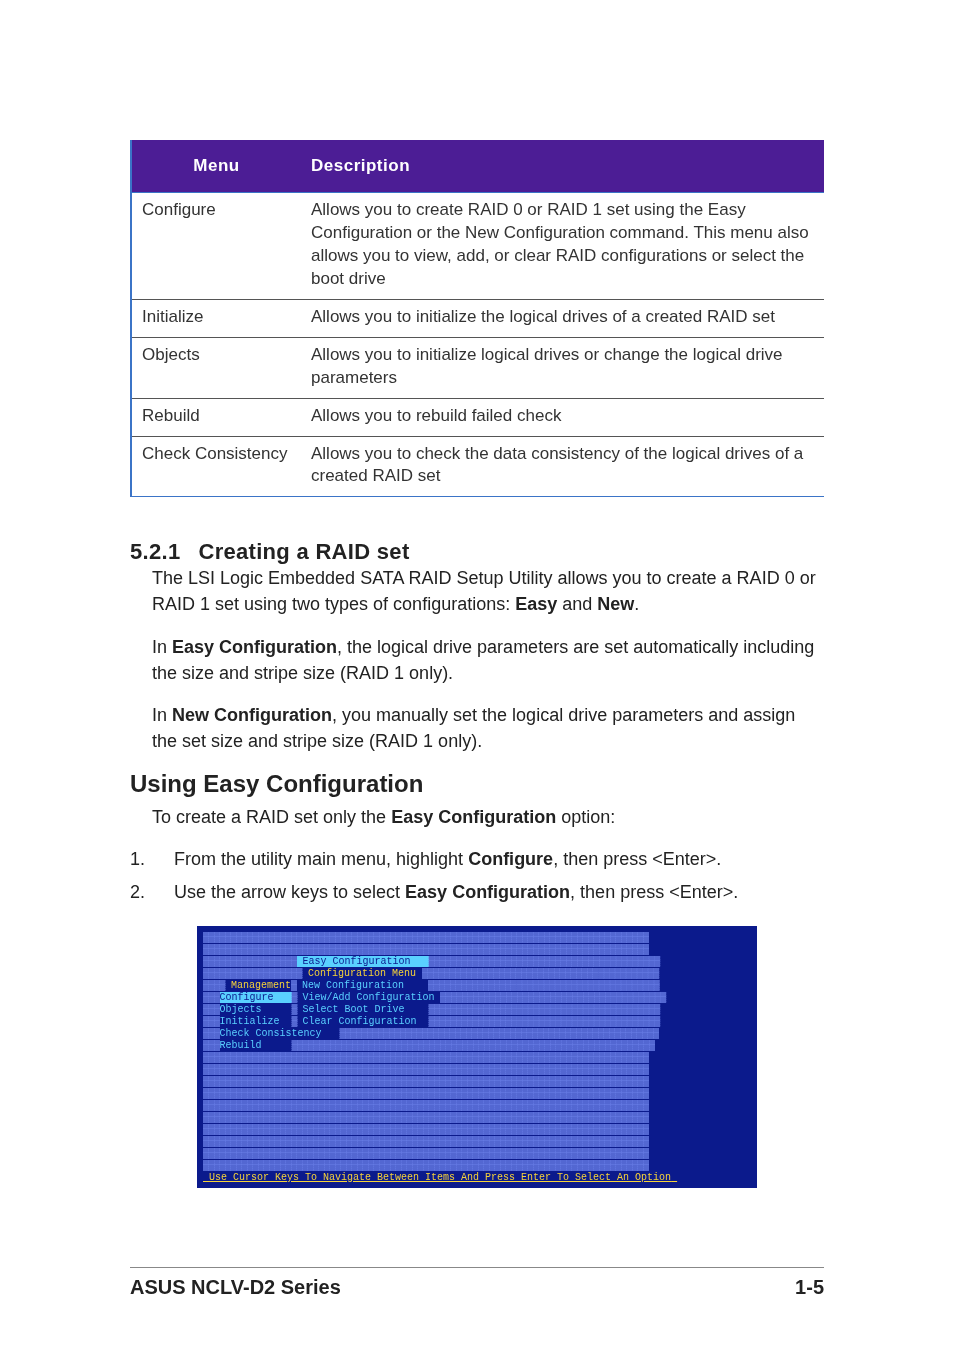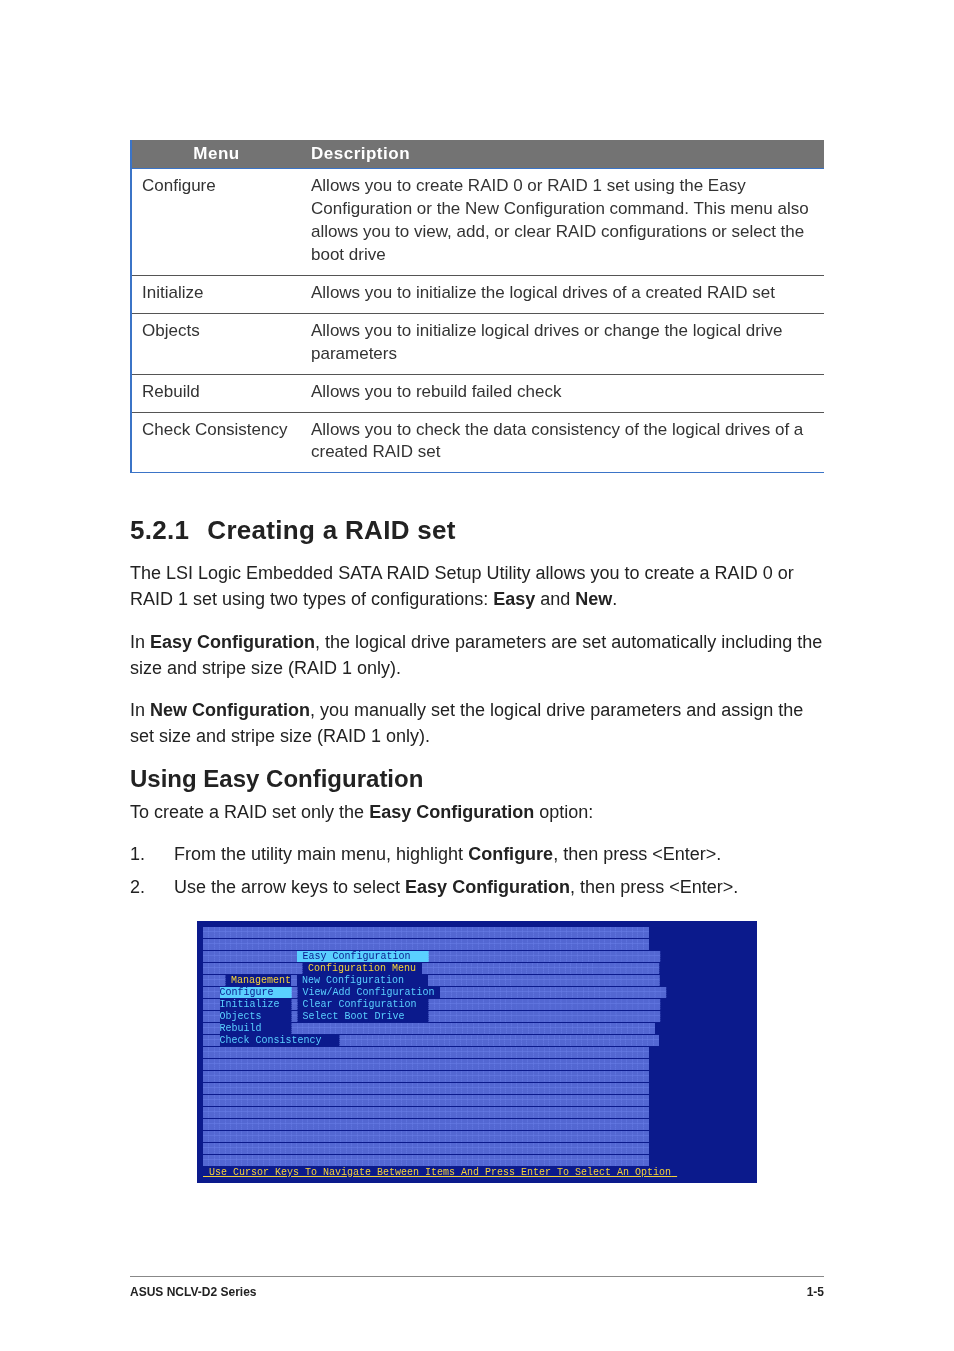--- a/index.html
+++ b/index.html
@@ -12,55 +12,55 @@
     position: relative;
     padding: 140px 130px 60px 130px;
   }
   .content { width: 100%; }
   table.menu-table {
     width: 100%;
     border-collapse: collapse;
     margin-bottom: 42px;
   }
   table.menu-table th {
-    background: #737373;
+    background: #4c1d95;
     color: #fff;
     font-weight: bold;
     text-align: left;
-    padding: 4px 10px;
+    padding: 16px 10px;
     font-size: 17px;
     letter-spacing: 0.5px;
     border-bottom: 1px solid #3b74c7;
   }
   table.menu-table th:first-child { text-align: center; width: 170px; }
   table.menu-table td {
     padding: 6px 10px 8px 10px;
     font-size: 17px;
     line-height: 1.35;
     vertical-align: top;
     border-bottom: 1px solid #555;
     color: #333;
   }
   table.menu-table tr:last-child td { border-bottom: 1px solid #555; }
   table.menu-table td.menu-col { font-weight: 400; }
   table.menu-table { border-left: 2px solid #3b74c7; border-right: 0; }
   table.menu-table tr:last-child td { border-bottom: 1.5px solid #3b74c7; }
 
   h2.section-heading {
-    font-size: 26px;
+    font-size: 22px;
     font-weight: 900;
-    margin-bottom: 14px;
     letter-spacing: 0.3px;
   }
   h2.section-heading .secnum { margin-right: 18px; }
   p.body {
     font-size: 18px;
     line-height: 1.45;
     margin-bottom: 16px;
     color: #222;
+    margin-left: 22px;
   }
   .b { font-weight: 900; }
   h3.sub-heading {
     font-size: 24px;
     font-weight: 900;
     margin-top: 6px;
     margin-bottom: 6px;
   }
   ol.steps {
     list-style: none;
@@ -92,21 +92,21 @@
   .terminal .row { white-space: pre; height: 12px; }
   .terminal .fill { color: #6a7fe8; letter-spacing: -0.5px; }
   .terminal .yellow { color: #f5d23a; }
   .terminal .cyan { color: #5ad0ff; }
   .terminal .hl { background: #5ad0ff; color: #0b1a8c; }
   .page-footer {
     position: absolute;
     left: 130px; right: 130px; bottom: 52px;
     border-top: 1px solid #888;
     padding-top: 8px;
-    font-size: 12px;
+    font-size: 20px;
     font-weight: 900;
     display: flex;
     justify-content: space-between;
   }
 </style>
 </head>
 <body>
 
 <div class="content">
 
@@ -174,24 +174,24 @@
     </li>
   </ol>
 
   <div class="terminal">
     <div class="row fill">▓▓▓▓▓▓▓▓▓▓▓▓▓▓▓▓▓▓▓▓▓▓▓▓▓▓▓▓▓▓▓▓▓▓▓▓▓▓▓▓▓▓▓▓▓▓▓▓▓▓▓▓▓▓▓▓▓▓▓▓▓▓▓▓▓▓▓▓▓▓▓▓▓▓▓▓▓▓▓▓▓</div>
     <div class="row fill">▓▓▓▓▓▓▓▓▓▓▓▓▓▓▓▓▓▓▓▓▓▓▓▓▓▓▓▓▓▓▓▓▓▓▓▓▓▓▓▓▓▓▓▓▓▓▓▓▓▓▓▓▓▓▓▓▓▓▓▓▓▓▓▓▓▓▓▓▓▓▓▓▓▓▓▓▓▓▓▓▓</div>
     <div class="row"><span class="fill">▓▓▓▓▓▓▓▓▓▓▓▓▓▓▓▓▓</span><span class="hl"> <span>Easy Configuration</span>   </span><span class="fill">▓▓▓▓▓▓▓▓▓▓▓▓▓▓▓▓▓▓▓▓▓▓▓▓▓▓▓▓▓▓▓▓▓▓▓▓▓▓▓▓▓▓</span></div>
     <div class="row"><span class="fill">▓▓▓▓▓▓▓▓▓▓▓▓▓▓▓▓▓▓</span><span class="yellow"> <span>Configuration Menu</span> </span><span class="fill">▓▓▓▓▓▓▓▓▓▓▓▓▓▓▓▓▓▓▓▓▓▓▓▓▓▓▓▓▓▓▓▓▓▓▓▓▓▓▓▓▓▓▓</span></div>
     <div class="row"><span class="fill">▓▓▓▓</span><span class="yellow"> <span>Management</span></span><span class="fill">▓ </span><span class="cyan"><span>New Configuration</span>    </span><span class="fill">▓▓▓▓▓▓▓▓▓▓▓▓▓▓▓▓▓▓▓▓▓▓▓▓▓▓▓▓▓▓▓▓▓▓▓▓▓▓▓▓▓▓</span></div>
     <div class="row"><span class="fill">▓▓▓</span><span class="hl"><span>Configure</span>   </span><span class="fill">▓ </span><span class="cyan"><span>View/Add Configuration</span></span><span class="fill"> ▓▓▓▓▓▓▓▓▓▓▓▓▓▓▓▓▓▓▓▓▓▓▓▓▓▓▓▓▓▓▓▓▓▓▓▓▓▓▓▓▓</span></div>
+    <div class="row"><span class="fill">▓▓▓</span><span class="cyan"><span>Objects</span>     </span><span class="fill">▓ </span><span class="cyan"><span>Select Boot Drive</span>    </span><span class="fill">▓▓▓▓▓▓▓▓▓▓▓▓▓▓▓▓▓▓▓▓▓▓▓▓▓▓▓▓▓▓▓▓▓▓▓▓▓▓▓▓▓▓</span></div>
     <div class="row"><span class="fill">▓▓▓</span><span class="cyan"><span>Initialize</span>  </span><span class="fill">▓ </span><span class="cyan"><span>Clear Configuration</span>  </span><span class="fill">▓▓▓▓▓▓▓▓▓▓▓▓▓▓▓▓▓▓▓▓▓▓▓▓▓▓▓▓▓▓▓▓▓▓▓▓▓▓▓▓▓▓</span></div>
-    <div class="row"><span class="fill">▓▓▓</span><span class="cyan"><span>Objects</span>     </span><span class="fill">▓ </span><span class="cyan"><span>Select Boot Drive</span>    </span><span class="fill">▓▓▓▓▓▓▓▓▓▓▓▓▓▓▓▓▓▓▓▓▓▓▓▓▓▓▓▓▓▓▓▓▓▓▓▓▓▓▓▓▓▓</span></div>
+    <div class="row"><span class="fill">▓▓▓</span><span class="cyan"><span>Check Consistency</span>   </span><span class="fill">▓▓▓▓▓▓▓▓▓▓▓▓▓▓▓▓▓▓▓▓▓▓▓▓▓▓▓▓▓▓▓▓▓▓▓▓▓▓▓▓▓▓▓▓▓▓▓▓▓▓▓▓▓▓▓▓▓▓</span></div>
     <div class="row"><span class="fill">▓▓▓</span><span class="cyan"><span>Rebuild</span>     </span><span class="fill">▓▓▓▓▓▓▓▓▓▓▓▓▓▓▓▓▓▓▓▓▓▓▓▓▓▓▓▓▓▓▓▓▓▓▓▓▓▓▓▓▓▓▓▓▓▓▓▓▓▓▓▓▓▓▓▓▓▓▓▓▓▓▓▓▓▓</span></div>
-    <div class="row"><span class="fill">▓▓▓</span><span class="cyan"><span>Check Consistency</span>   </span><span class="fill">▓▓▓▓▓▓▓▓▓▓▓▓▓▓▓▓▓▓▓▓▓▓▓▓▓▓▓▓▓▓▓▓▓▓▓▓▓▓▓▓▓▓▓▓▓▓▓▓▓▓▓▓▓▓▓▓▓▓</span></div>
     <div class="row fill">▓▓▓▓▓▓▓▓▓▓▓▓▓▓▓▓▓▓▓▓▓▓▓▓▓▓▓▓▓▓▓▓▓▓▓▓▓▓▓▓▓▓▓▓▓▓▓▓▓▓▓▓▓▓▓▓▓▓▓▓▓▓▓▓▓▓▓▓▓▓▓▓▓▓▓▓▓▓▓▓▓</div>
     <div class="row fill">▓▓▓▓▓▓▓▓▓▓▓▓▓▓▓▓▓▓▓▓▓▓▓▓▓▓▓▓▓▓▓▓▓▓▓▓▓▓▓▓▓▓▓▓▓▓▓▓▓▓▓▓▓▓▓▓▓▓▓▓▓▓▓▓▓▓▓▓▓▓▓▓▓▓▓▓▓▓▓▓▓</div>
     <div class="row fill">▓▓▓▓▓▓▓▓▓▓▓▓▓▓▓▓▓▓▓▓▓▓▓▓▓▓▓▓▓▓▓▓▓▓▓▓▓▓▓▓▓▓▓▓▓▓▓▓▓▓▓▓▓▓▓▓▓▓▓▓▓▓▓▓▓▓▓▓▓▓▓▓▓▓▓▓▓▓▓▓▓</div>
     <div class="row fill">▓▓▓▓▓▓▓▓▓▓▓▓▓▓▓▓▓▓▓▓▓▓▓▓▓▓▓▓▓▓▓▓▓▓▓▓▓▓▓▓▓▓▓▓▓▓▓▓▓▓▓▓▓▓▓▓▓▓▓▓▓▓▓▓▓▓▓▓▓▓▓▓▓▓▓▓▓▓▓▓▓</div>
     <div class="row fill">▓▓▓▓▓▓▓▓▓▓▓▓▓▓▓▓▓▓▓▓▓▓▓▓▓▓▓▓▓▓▓▓▓▓▓▓▓▓▓▓▓▓▓▓▓▓▓▓▓▓▓▓▓▓▓▓▓▓▓▓▓▓▓▓▓▓▓▓▓▓▓▓▓▓▓▓▓▓▓▓▓</div>
     <div class="row fill">▓▓▓▓▓▓▓▓▓▓▓▓▓▓▓▓▓▓▓▓▓▓▓▓▓▓▓▓▓▓▓▓▓▓▓▓▓▓▓▓▓▓▓▓▓▓▓▓▓▓▓▓▓▓▓▓▓▓▓▓▓▓▓▓▓▓▓▓▓▓▓▓▓▓▓▓▓▓▓▓▓</div>
     <div class="row fill">▓▓▓▓▓▓▓▓▓▓▓▓▓▓▓▓▓▓▓▓▓▓▓▓▓▓▓▓▓▓▓▓▓▓▓▓▓▓▓▓▓▓▓▓▓▓▓▓▓▓▓▓▓▓▓▓▓▓▓▓▓▓▓▓▓▓▓▓▓▓▓▓▓▓▓▓▓▓▓▓▓</div>
     <div class="row fill">▓▓▓▓▓▓▓▓▓▓▓▓▓▓▓▓▓▓▓▓▓▓▓▓▓▓▓▓▓▓▓▓▓▓▓▓▓▓▓▓▓▓▓▓▓▓▓▓▓▓▓▓▓▓▓▓▓▓▓▓▓▓▓▓▓▓▓▓▓▓▓▓▓▓▓▓▓▓▓▓▓</div>
     <div class="row fill">▓▓▓▓▓▓▓▓▓▓▓▓▓▓▓▓▓▓▓▓▓▓▓▓▓▓▓▓▓▓▓▓▓▓▓▓▓▓▓▓▓▓▓▓▓▓▓▓▓▓▓▓▓▓▓▓▓▓▓▓▓▓▓▓▓▓▓▓▓▓▓▓▓▓▓▓▓▓▓▓▓</div>
     <div class="row fill">▓▓▓▓▓▓▓▓▓▓▓▓▓▓▓▓▓▓▓▓▓▓▓▓▓▓▓▓▓▓▓▓▓▓▓▓▓▓▓▓▓▓▓▓▓▓▓▓▓▓▓▓▓▓▓▓▓▓▓▓▓▓▓▓▓▓▓▓▓▓▓▓▓▓▓▓▓▓▓▓▓</div>

